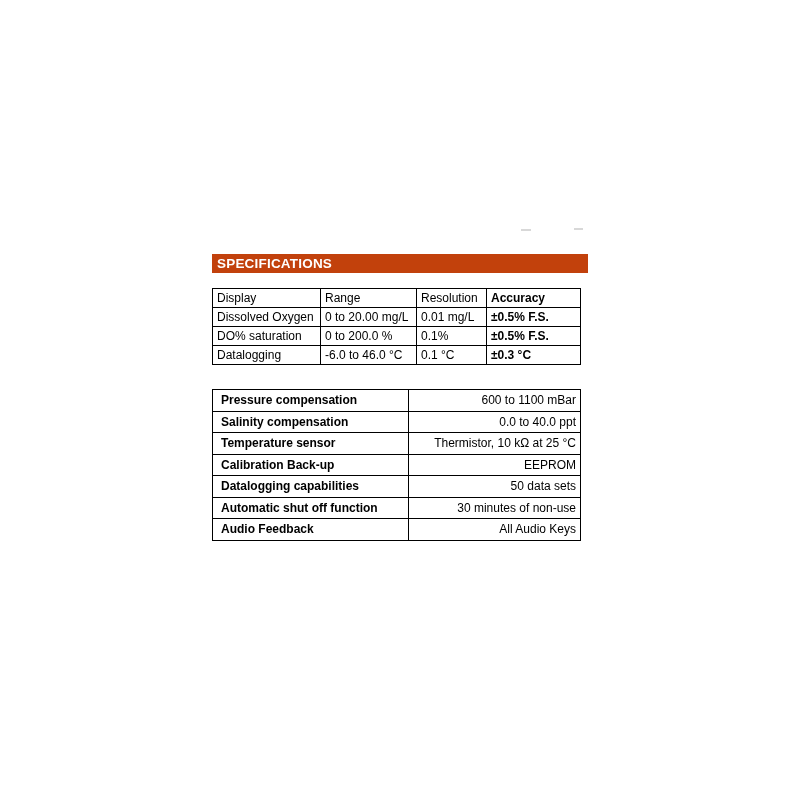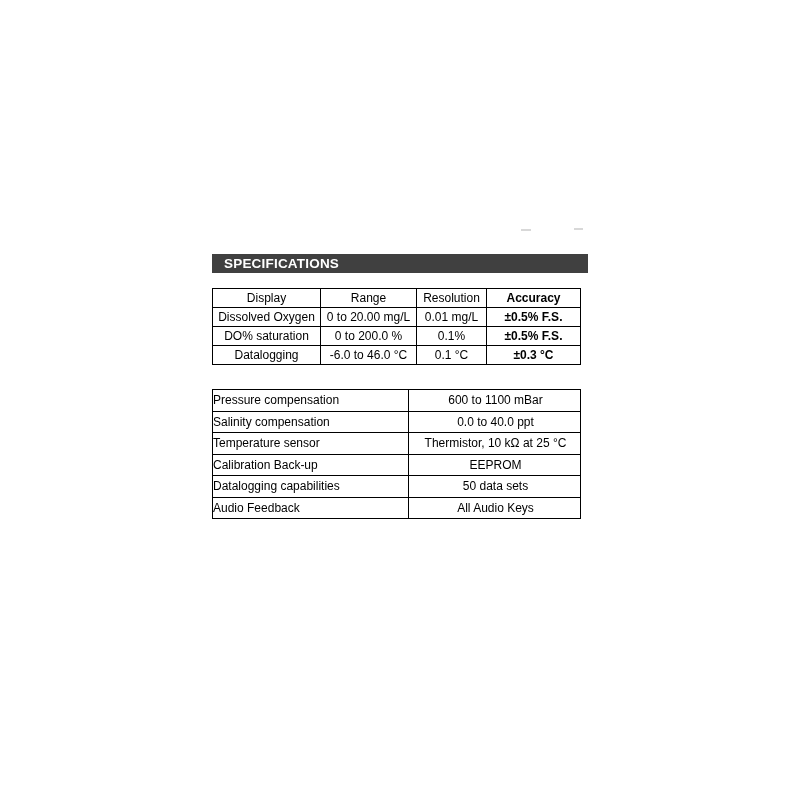--- a/index.html
+++ b/index.html
@@ -32,40 +32,40 @@
   }
   .artifact.a1 { left: 521px; top: 229px; width: 10px; }
   .artifact.a2 { left: 574px; top: 228px; width: 9px; }
 
   .spec-header {
     position: absolute;
     left: 212px;
     top: 254px;
     width: 376px;
     height: 19px;
-    background: #404040;
+    background: #c2410c;
     color: #ffffff;
     font-size: 13.5px;
     font-weight: bold;
     line-height: 19px;
-    padding-left: 12px;
+    padding-left: 5px;
     box-sizing: border-box;
     letter-spacing: 0.2px;
   }
 
   table.spec {
     position: absolute;
     border-collapse: collapse;
     font-size: 12px;
   }
 
   table.spec td {
     border: 1px solid #000000;
     padding: 2px 4px;
-    text-align: center;
+    text-align: left;
     vertical-align: middle;
     height: 18px;
     box-sizing: border-box;
     white-space: nowrap;
   }
 
   
   #table-ranges {
     left: 212px;
     top: 288px;
@@ -76,27 +76,27 @@
   #table-ranges td.c3 { width: 94px; font-weight: bold; }
 
   
   #table-features {
     left: 212px;
     top: 389px;
   }
   #table-features td.k {
     width: 196px;
     text-align: left;
-    font-weight: normal;
-    padding-left: 0;
+    font-weight: bold;
+    padding-left: 8px;
     height: 21.5px;
   }
   #table-features td.v {
     width: 172px;
-    text-align: center;
+    text-align: right;
     padding-left: 6px;
     height: 21.5px;
     font-weight: normal;
   }
 </style>
 </head>
 <body>
 
 <div id="sheet">
 
@@ -150,19 +150,23 @@
       </tr>
       <tr>
         <td class="k">Calibration Back-up</td>
         <td class="v">EEPROM</td>
       </tr>
       <tr>
         <td class="k">Datalogging capabilities</td>
         <td class="v">50 data sets</td>
       </tr>
       <tr>
+        <td class="k">Automatic shut off function</td>
+        <td class="v">30 minutes of non-use</td>
+      </tr>
+      <tr>
         <td class="k">Audio Feedback</td>
         <td class="v">All Audio Keys</td>
       </tr>
     </tbody>
   </table>
 
 </div>
 
 </body></html>

